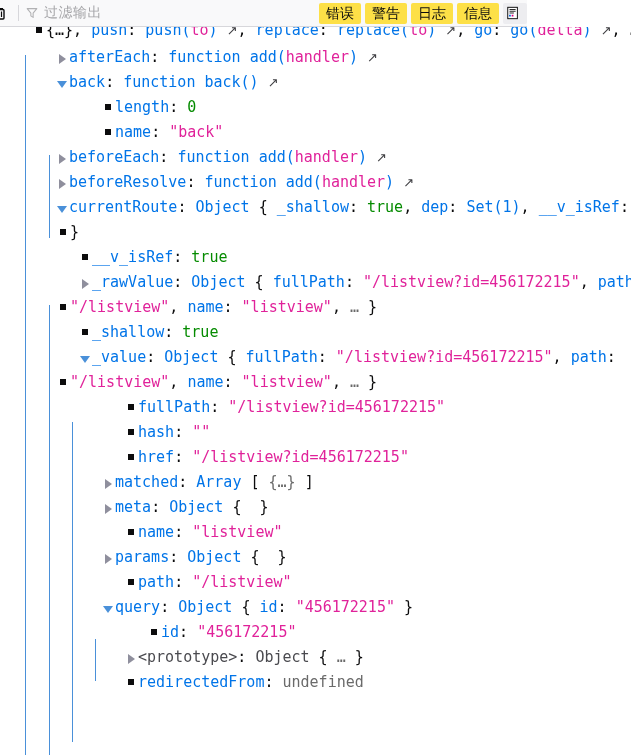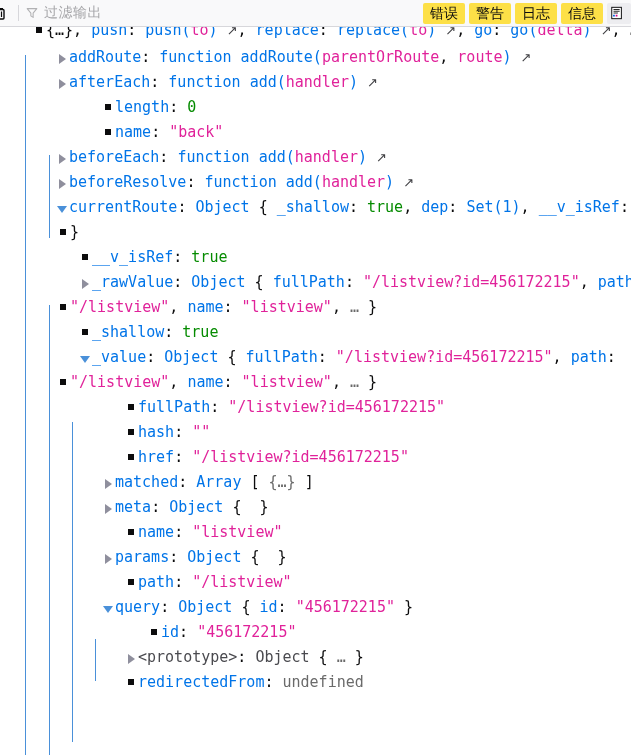--- a/index.html
+++ b/index.html
@@ -8,21 +8,21 @@
     width: 631px; height: 755px;
     background: #ffffff;
     font-family: "DejaVu Sans Mono", "Liberation Mono", monospace;
     overflow: hidden;
   }
 
   
   #toolbar {
     position: relative;
     height: 27px;
-    width: 631px;
+    width: 527px;
     background: #f9f9fa;
     border-bottom: 1px solid #d7d7db;
     display: flex;
     align-items: center;
     overflow: hidden;
     flex-wrap: nowrap;
   }
   .tb-clear {
     width: 22px; min-width: 22px;
     height: 27px;
@@ -182,22 +182,22 @@
 <div id="console">
   <div class="guides" id="guides">
       <div class="guide" style="left: 25px; top: 28px; height: 700px;"></div>
       <div class="guide" style="left: 49px; top: 128px; height: 83px;"></div>
       <div class="guide" style="left: 49px; top: 278px; height: 450px;"></div>
       <div class="guide" style="left: 72px; top: 395px; height: 320px;"></div>
       <div class="guide" style="left: 95px; top: 612px; height: 42px;"></div>
     </div>
   <div id="rows">
       <div class="row clip-top"><span class="row-inner" style="left: 14px; top: -4px;"><span class="tw blank"></span><span class="pun">{…}, </span><span class="k">push</span><span class="pun">: </span><span class="kd">push(</span><span class="str">to</span><span class="kd">) </span><span class="jump">↗</span><span class="pun">, </span><span class="k">replace</span><span class="pun">: </span><span class="kd">replace(</span><span class="str">to</span><span class="kd">) </span><span class="jump">↗</span><span class="pun">, </span><span class="k">go</span><span class="pun">: </span><span class="kd">go(</span><span class="str">delta</span><span class="kd">) </span><span class="jump">↗</span><span class="pun">, </span><span class="el">…</span></span></div>
-      <div class="row"><span class="row-inner" style="left: 37px;"><span class="tw closed"></span><span class="k">addRoute</span><span class="pun">: </span><span class="fn">function </span><span class="kd">addRoute(</span><span class="arg">parentOrRoute</span><span class="pun">, </span><span class="arg">route</span><span class="kd">) </span><span class="jump">↗</span></span></div>
       <div class="row"><span class="row-inner" style="left: 37px;"><span class="tw closed"></span><span class="k">afterEach</span><span class="pun">: </span><span class="fn">function </span><span class="kd">add(</span><span class="arg">handler</span><span class="kd">) </span><span class="jump">↗</span></span></div>
+      <div class="row"><span class="row-inner" style="left: 37px;"><span class="tw open"></span><span class="k">back</span><span class="pun">: </span><span class="fn">function </span><span class="kd">back() </span><span class="jump">↗</span></span></div>
       <div class="row"><span class="row-inner" style="left: 83px;"><span class="tw blank"></span><span class="k">length</span><span class="pun">: </span><span class="num">0</span></span></div>
       <div class="row"><span class="row-inner" style="left: 83px;"><span class="tw blank"></span><span class="k">name</span><span class="pun">: </span><span class="str">"back"</span></span></div>
       <div class="row"><span class="row-inner" style="left: 37px;"><span class="tw closed"></span><span class="k">beforeEach</span><span class="pun">: </span><span class="fn">function </span><span class="kd">add(</span><span class="arg">handler</span><span class="kd">) </span><span class="jump">↗</span></span></div>
       <div class="row"><span class="row-inner" style="left: 37px;"><span class="tw closed"></span><span class="k">beforeResolve</span><span class="pun">: </span><span class="fn">function </span><span class="kd">add(</span><span class="arg">handler</span><span class="kd">) </span><span class="jump">↗</span></span></div>
       <div class="row"><span class="row-inner" style="left: 37px;"><span class="tw open"></span><span class="k">currentRoute</span><span class="pun">: </span><span class="obj">Object</span><span class="pun"> { </span><span class="k">_shallow</span><span class="pun">: </span><span class="bool">true</span><span class="pun">, </span><span class="k">dep</span><span class="pun">: </span><span class="obj">Set(1)</span><span class="pun">, </span><span class="k">__v_isRef</span><span class="pun">:</span></span></div>
       <div class="row wrapline"><span class="row-inner" style="left: 38px;"><span class="tw blank"></span><span class="pun">}</span></span></div>
       <div class="row"><span class="row-inner" style="left: 60px;"><span class="tw blank"></span><span class="k">__v_isRef</span><span class="pun">: </span><span class="bool">true</span></span></div>
       <div class="row"><span class="row-inner" style="left: 60px;"><span class="tw closed"></span><span class="k">_rawValue</span><span class="pun">: </span><span class="obj">Object</span><span class="pun"> { </span><span class="k">fullPath</span><span class="pun">: </span><span class="str">"/listview?id=456172215"</span><span class="pun">, </span><span class="k">path</span></span></div>
       <div class="row wrapline"><span class="row-inner" style="left: 38px;"><span class="tw blank"></span><span class="str">"/listview"</span><span class="pun">, </span><span class="k">name</span><span class="pun">: </span><span class="str">"listview"</span><span class="pun">, </span><span class="el">…</span><span class="pun"> }</span></span></div>
       <div class="row"><span class="row-inner" style="left: 60px;"><span class="tw blank"></span><span class="k">_shallow</span><span class="pun">: </span><span class="bool">true</span></span></div>

